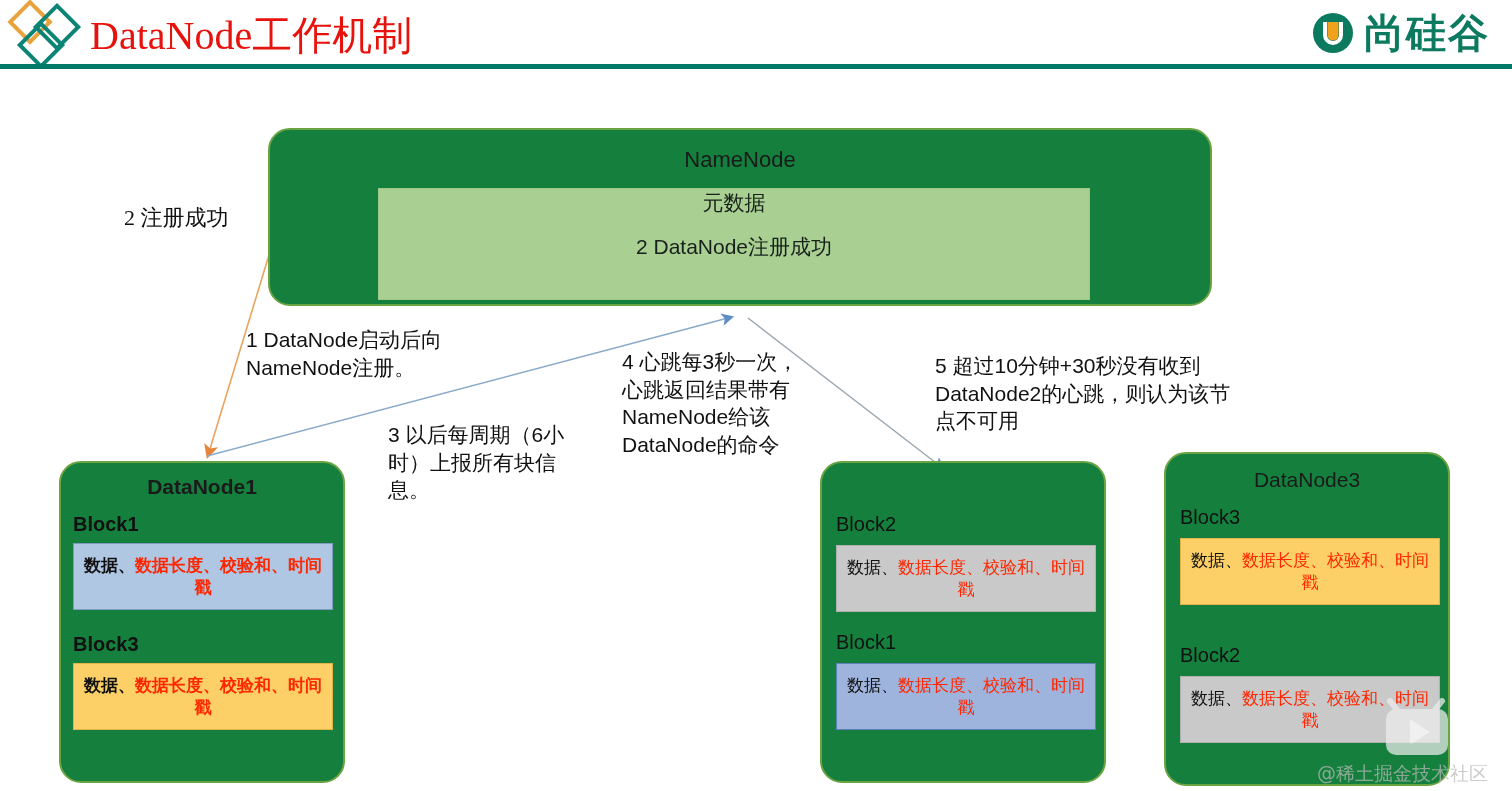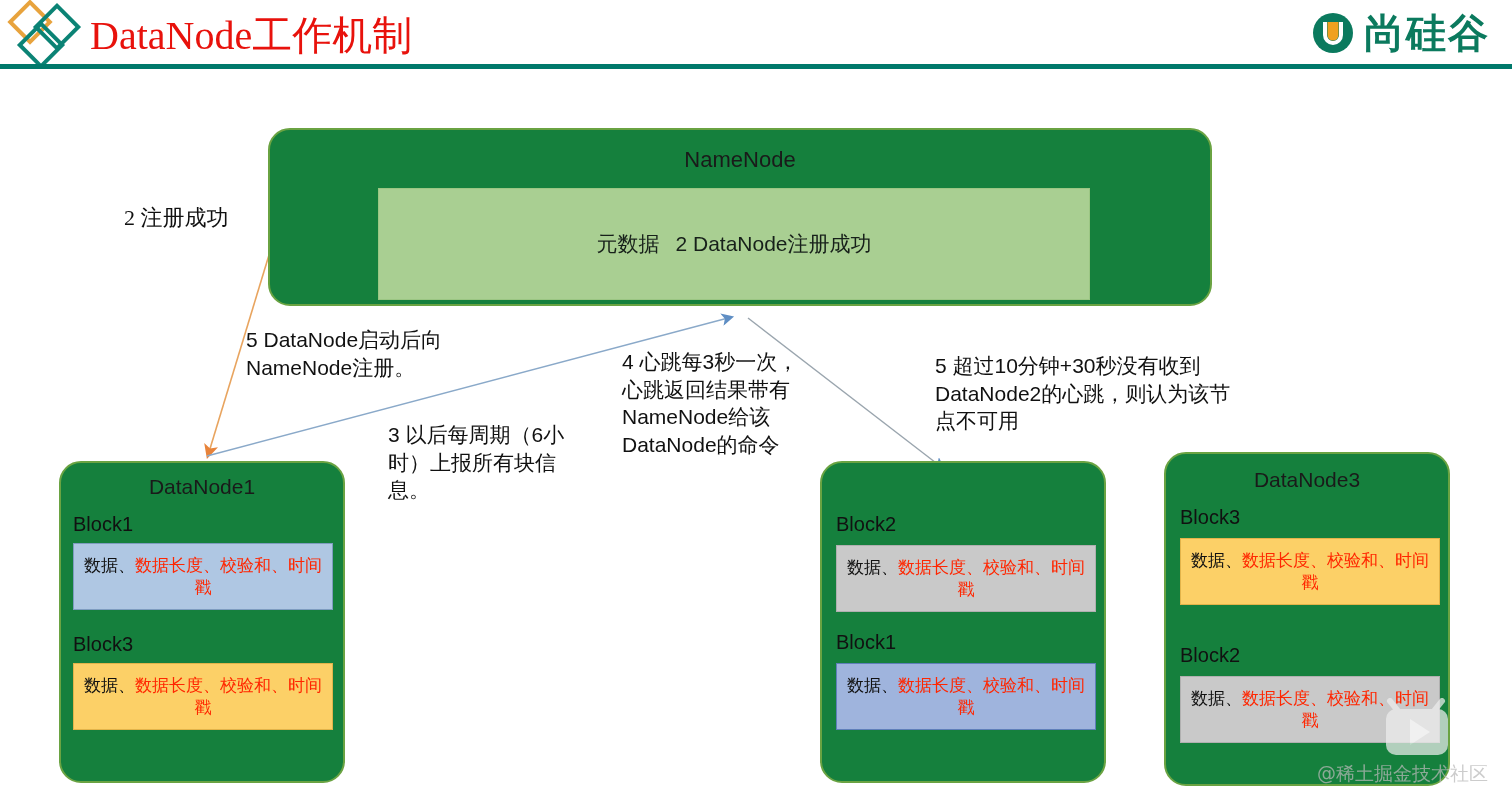--- a/index.html
+++ b/index.html
@@ -37,27 +37,27 @@
     text-align:center;
     font-size:21px;color:#1a1a1a;
   }
 
   
   #namenode{left:268px;top:128px;width:944px;height:178px;}
   #namenode .node-title{top:17px;font-size:22px;}
   .meta-box{
     position:absolute;left:108px;top:58px;width:712px;height:112px;
     background:#a9cf92;border:1px solid #9bc683;box-sizing:border-box;
-    display:flex;align-items:center;justify-content:center;gap:16px;
+    display:flex;flex-direction:column;align-items:center;gap:16px;
   }
   .meta-line{font-size:21px;color:#17201a;}
 
   
   .dn{width:286px;}
-  #datanode1{left:59px;top:461px;height:322px;}
+  #datanode1{left:59px;top:461px;height:322px;font-weight:bold;}
   #datanode2{left:820px;top:461px;height:322px;}
   #datanode3{left:1164px;top:452px;height:334px;}
   .dn .node-title{font-size:21px;}
   #datanode1 .node-title{top:12px;}
   #datanode2 .node-title{top:12px;}
   #datanode3 .node-title{top:14px;}
 
   .blk-label{position:absolute;font-size:20px;color:#111;}
   .blk-box{
     position:absolute;box-sizing:border-box;
@@ -170,21 +170,21 @@
     <div class="blk-box fill-orange" style="left:14px;top:84px;width:260px;height:67px;">
       <span><span class="b">数据、</span><span class="r">数据长度、校验和、时间戳</span></span>
     </div>
     <div class="blk-label" style="left:14px;top:190px;">Block2</div>
     <div class="blk-box fill-gray" style="left:14px;top:222px;width:260px;height:67px;">
       <span><span class="b">数据、</span><span class="r">数据长度、校验和、时间戳</span></span>
     </div>
   </div>
 
   <div class="anno" id="anno2">2 注册成功</div>
-  <div class="anno" id="anno1">5 DataNode启动后向NameNode注册。</div>
+  <div class="anno" id="anno1">1 DataNode启动后向NameNode注册。</div>
   <div class="anno" id="anno3">3 以后每周期（6小时）上报所有块信息。</div>
   <div class="anno" id="anno4">4 心跳每3秒一次，心跳返回结果带有NameNode给该DataNode的命令</div>
   <div class="anno" id="anno5">5 超过10分钟+30秒没有收到DataNode2的心跳，则认为该节点不可用</div>
 
   <div class="wm">
     <span style="position:absolute;right:38px;bottom:28px;">
       <svg width="66" height="62" viewBox="0 0 66 62">
         <path d="M12 12 h42 a10 10 0 0 1 10 10 v26 a10 10 0 0 1 -10 10 h-42 a10 10 0 0 1 -10 -10 v-26 a10 10 0 0 1 10 -10 z" fill="#eeeeee"></path>
         <path d="M14 14 L6 4" stroke="#eeeeee" stroke-width="6" stroke-linecap="round"></path>
         <path d="M50 14 L58 4" stroke="#eeeeee" stroke-width="6" stroke-linecap="round"></path>

